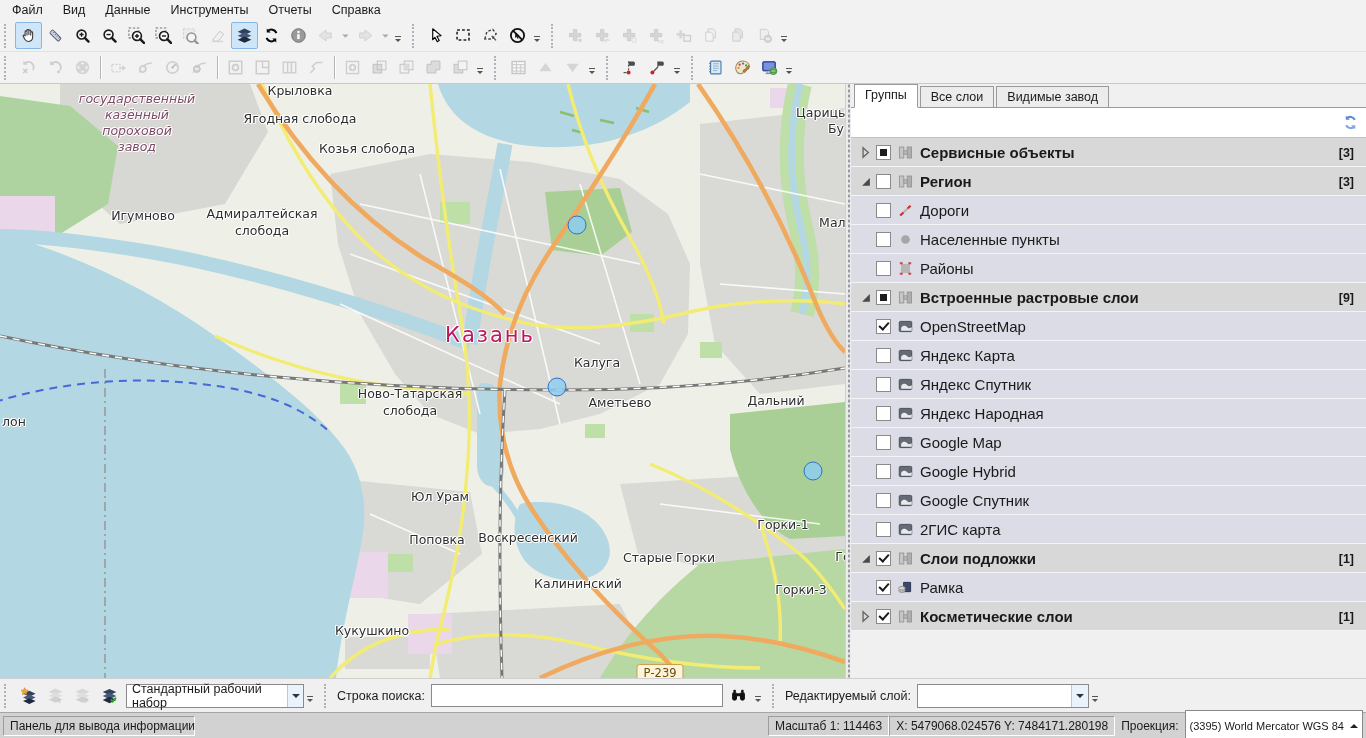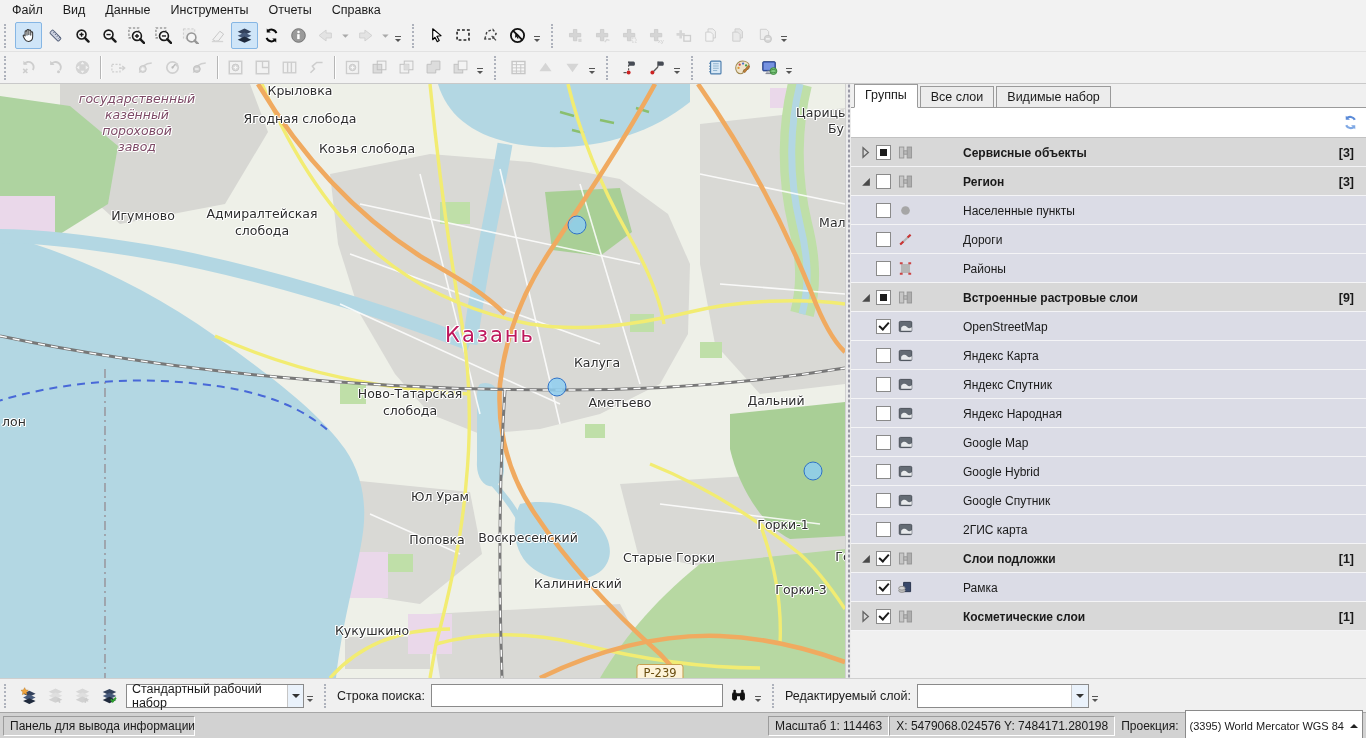--- a/index.html
+++ b/index.html
@@ -63,21 +63,21 @@
   .trow.group{background:#d8d8d8;font-weight:bold;}
   .trow.child{background:#dbdce6;}
   .arrowbox{width:17px;height:17px;display:flex;align-items:center;justify-content:center;flex:none;}
   .indent{width:17px;flex:none;}
   .cb{width:15px;height:15px;background:#fff;border:1px solid #8a8a8a;position:relative;
     margin:0 6px 0 2px;flex:none;}
   .cb.checked::after{content:"";position:absolute;left:2px;top:2px;width:8px;height:4px;
     border-left:2px solid #1a1a1a;border-bottom:2px solid #1a1a1a;transform:rotate(-48deg);}
   .cb.partial::after{content:"";position:absolute;left:3px;top:3px;right:3px;bottom:3px;background:#1c1c1c;}
   .tree-ico{width:17px;height:17px;margin-right:6px;flex:none;}
-  .tlabel{font-size:12px;margin-left:43px;}
+  .tlabel{font-size:15px;}
   .count{margin-left:auto;padding-right:12px;font-weight:bold;}
   
   .bottombar{height:34px;display:flex;align-items:center;background:#f0f0f0;
     border-top:1px solid #cfcfcf;padding-left:2px;}
   .bb-label{margin:0 6px 0 2px;font-size:12.5px;}
   .combo{height:24px;background:#fff;border:1px solid #8a8a8a;display:flex;align-items:center;
     font-size:12.5px;padding-left:5px;}
   .combo .arr{margin-left:auto;width:17px;height:100%;border-left:1px solid #c6c6c6;
     background:#eaf2fb;display:flex;align-items:center;justify-content:center;}
   .combo .arr::after{content:"";border:4px solid transparent;border-top-color:#333;margin-top:4px;}
@@ -609,21 +609,21 @@
         </div>
       <div class="road-badge" id="road-badge" style="left: 660px; top: 549px; margin-top: 40px;">Р-239</div>
     </div>
 
     <div class="splitter"></div>
 
     <div class="panel">
       <div class="tabs" id="panel-tabs">
           <div class="tab active">Группы</div>
           <div class="tab">Все слои</div>
-          <div class="tab">Видимые набор</div>
+          <div class="tab">Видимые завод</div>
         </div>
       <div class="filter-row">
         <input id="filter-input" value="" style="">
         <span class="filter-refresh">
             <svg width="17" height="17" viewBox="0 0 18 18" xmlns="http://www.w3.org/2000/svg">
               <path d="M13.6 6.2A5.4 5.4 0 004.8 4.8" fill="none" stroke="#5b8bd8" stroke-width="2.4"></path>
               <path d="M4 1.8v4.4h4.4z" fill="#5b8bd8"></path>
               <path d="M4.4 11.8a5.4 5.4 0 008.8 1.4" fill="none" stroke="#7fa8e4" stroke-width="2.4"></path>
               <path d="M14 16.2v-4.4H9.6z" fill="#7fa8e4"></path>
             </svg>
@@ -657,32 +657,32 @@
                 <rect x="10.8" y="3.2" width="4.6" height="11.6" fill="#aeaeae" stroke="#979797"></rect>
                 <rect x="7.2" y="7.2" width="3.6" height="3.6" fill="#bcbcbc" stroke="#979797"></rect>
               </svg></span>
             <span class="tlabel">Регион</span>
             <span class="count">[3]</span>
           </div>
           <div class="trow child">
             <span class="indent"></span>
             <span class="cb none"></span>
             <span class="tree-ico"><svg width="17" height="17" viewBox="0 0 18 18" xmlns="http://www.w3.org/2000/svg">
-                <circle cx="9" cy="9" r="4.6" fill="#a6a6a6"></circle>
-              </svg></span>
-            <span class="tlabel">Населенные пункты</span>
-          </div>
-          <div class="trow child">
-            <span class="indent"></span>
-            <span class="cb none"></span>
-            <span class="tree-ico"><svg width="17" height="17" viewBox="0 0 18 18" xmlns="http://www.w3.org/2000/svg">
                 <path d="M3.4 14.2L14.4 4" stroke="#b4b4b4" stroke-width="2.2"></path>
                 <path d="M3.4 14.2l3.4-3.2M11.2 7l3.2-3" stroke="#cc3333" stroke-width="2.2"></path>
               </svg></span>
             <span class="tlabel">Дороги</span>
+          </div>
+          <div class="trow child">
+            <span class="indent"></span>
+            <span class="cb none"></span>
+            <span class="tree-ico"><svg width="17" height="17" viewBox="0 0 18 18" xmlns="http://www.w3.org/2000/svg">
+                <circle cx="9" cy="9" r="4.6" fill="#a6a6a6"></circle>
+              </svg></span>
+            <span class="tlabel">Населенные пункты</span>
           </div>
           <div class="trow child">
             <span class="indent"></span>
             <span class="cb none"></span>
             <span class="tree-ico"><svg width="17" height="17" viewBox="0 0 18 18" xmlns="http://www.w3.org/2000/svg">
                 <rect x="4.2" y="4.2" width="9.6" height="9.6" fill="#b6b6b6"></rect>
                 <path d="M3 3.4h3M12 3.4h3M3 14.6h3M12 14.6h3" stroke="#cc4444" stroke-width="2"></path>
               </svg></span>
             <span class="tlabel">Районы</span>
           </div>

